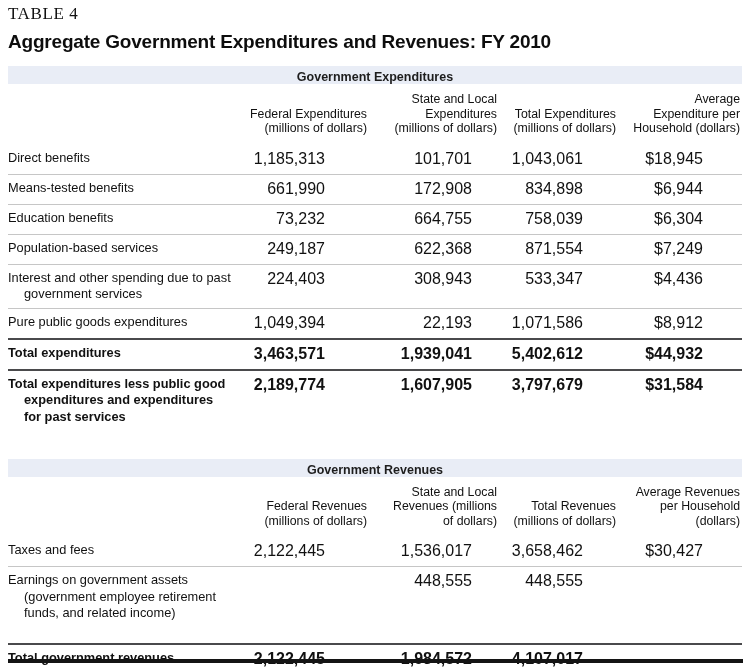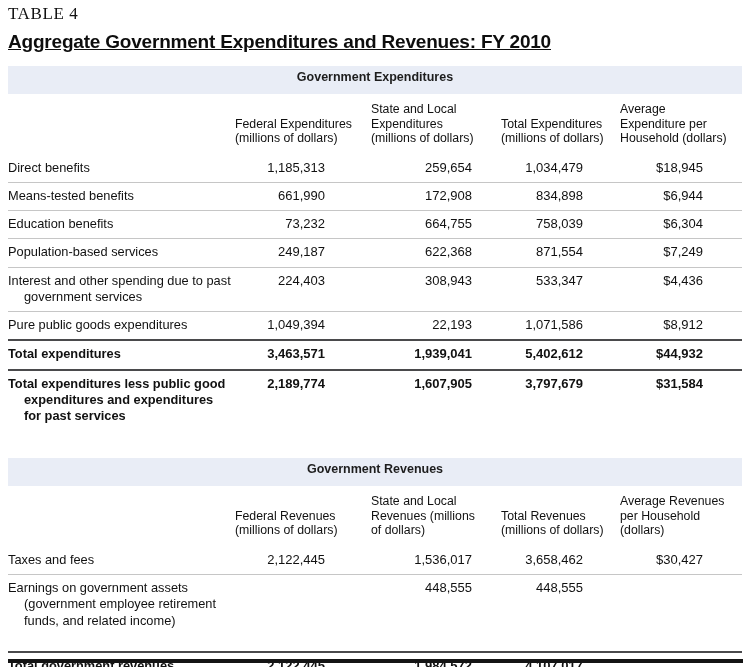--- a/index.html
+++ b/index.html
@@ -3,27 +3,27 @@
 <meta charset="utf-8">
 <style>
   html,body{margin:0;padding:0;}
   body{
     width:750px;height:667px;position:relative;background:#ffffff;
     font-family:"Liberation Sans", sans-serif;color:#111;overflow:hidden;
     --band:#e9edf6;--rule-light:#c6c6c6;--rule-dark:#4a4a4c;--bar:#141414;
   }
   .page{padding:4px 8px 0 8px;}
   .table-label{font-family:"Liberation Serif", serif;font-size:17px;letter-spacing:.6px;color:#111;}
-  .page-title{font-size:19px;font-weight:700;margin-top:7px;letter-spacing:-.2px;color:#0d0d0d;text-decoration:underline;}
-  .band{margin-top:13px;background:var(--band);height:28px;line-height:22px;text-align:center;
+  .page-title{font-size:19px;font-weight:700;margin-top:7px;letter-spacing:-.2px;color:#0d0d0d;}
+  .band{margin-top:13px;background:var(--band);height:18px;line-height:22px;text-align:center;
         font-weight:700;font-size:12.5px;color:#1d1d1d;}
   table{width:100%;border-collapse:collapse;table-layout:fixed;}
-  th{vertical-align:bottom;text-align:left;font-weight:400;font-size:12.3px;line-height:1.18;
+  th{vertical-align:bottom;text-align:right;font-weight:400;font-size:12.3px;line-height:1.18;
      padding:8px 2px 9px 2px;white-space:pre-line;color:#111;}
-  td{font-size:13px;padding:5px 0 6px 0;vertical-align:top;color:#111;}
+  td{font-size:16px;padding:5px 0 6px 0;vertical-align:top;color:#111;}
   td.label{text-align:left;padding-left:16px;text-indent:-16px;line-height:1.27;font-size:12.8px;}
   td.num{text-align:right;}
   .pr0{padding-right:44px;}
   .pr1{padding-right:27px;}
   .pr2{padding-right:35px;}
   .pr3{padding-right:39px;}
   tr.b-light td{border-bottom:1px solid var(--rule-light);}
   tr.t-dark td{border-top:2px solid var(--rule-dark);}
   tr.b-dark td{border-bottom:2px solid var(--rule-dark);}
   tr.bold td{font-weight:700;}
@@ -61,22 +61,22 @@
 (millions of dollars)</th>
             <th>Average
 Expenditure per
 Household (dollars)</th>
           </tr>
         </thead>
       <tbody>
           <tr class="b-light">
             <td class="label">Direct benefits</td>
             <td class="num pr0">1,185,313</td>
-            <td class="num pr1">259,654</td>
-            <td class="num pr2">1,034,479</td>
+            <td class="num pr1">101,701</td>
+            <td class="num pr2">1,043,061</td>
             <td class="num pr3">$18,945</td>
           </tr>
           <tr class="b-light">
             <td class="label">Means-tested benefits</td>
             <td class="num pr0">661,990</td>
             <td class="num pr1">172,908</td>
             <td class="num pr2">834,898</td>
             <td class="num pr3">$6,944</td>
           </tr>
           <tr class="b-light">

